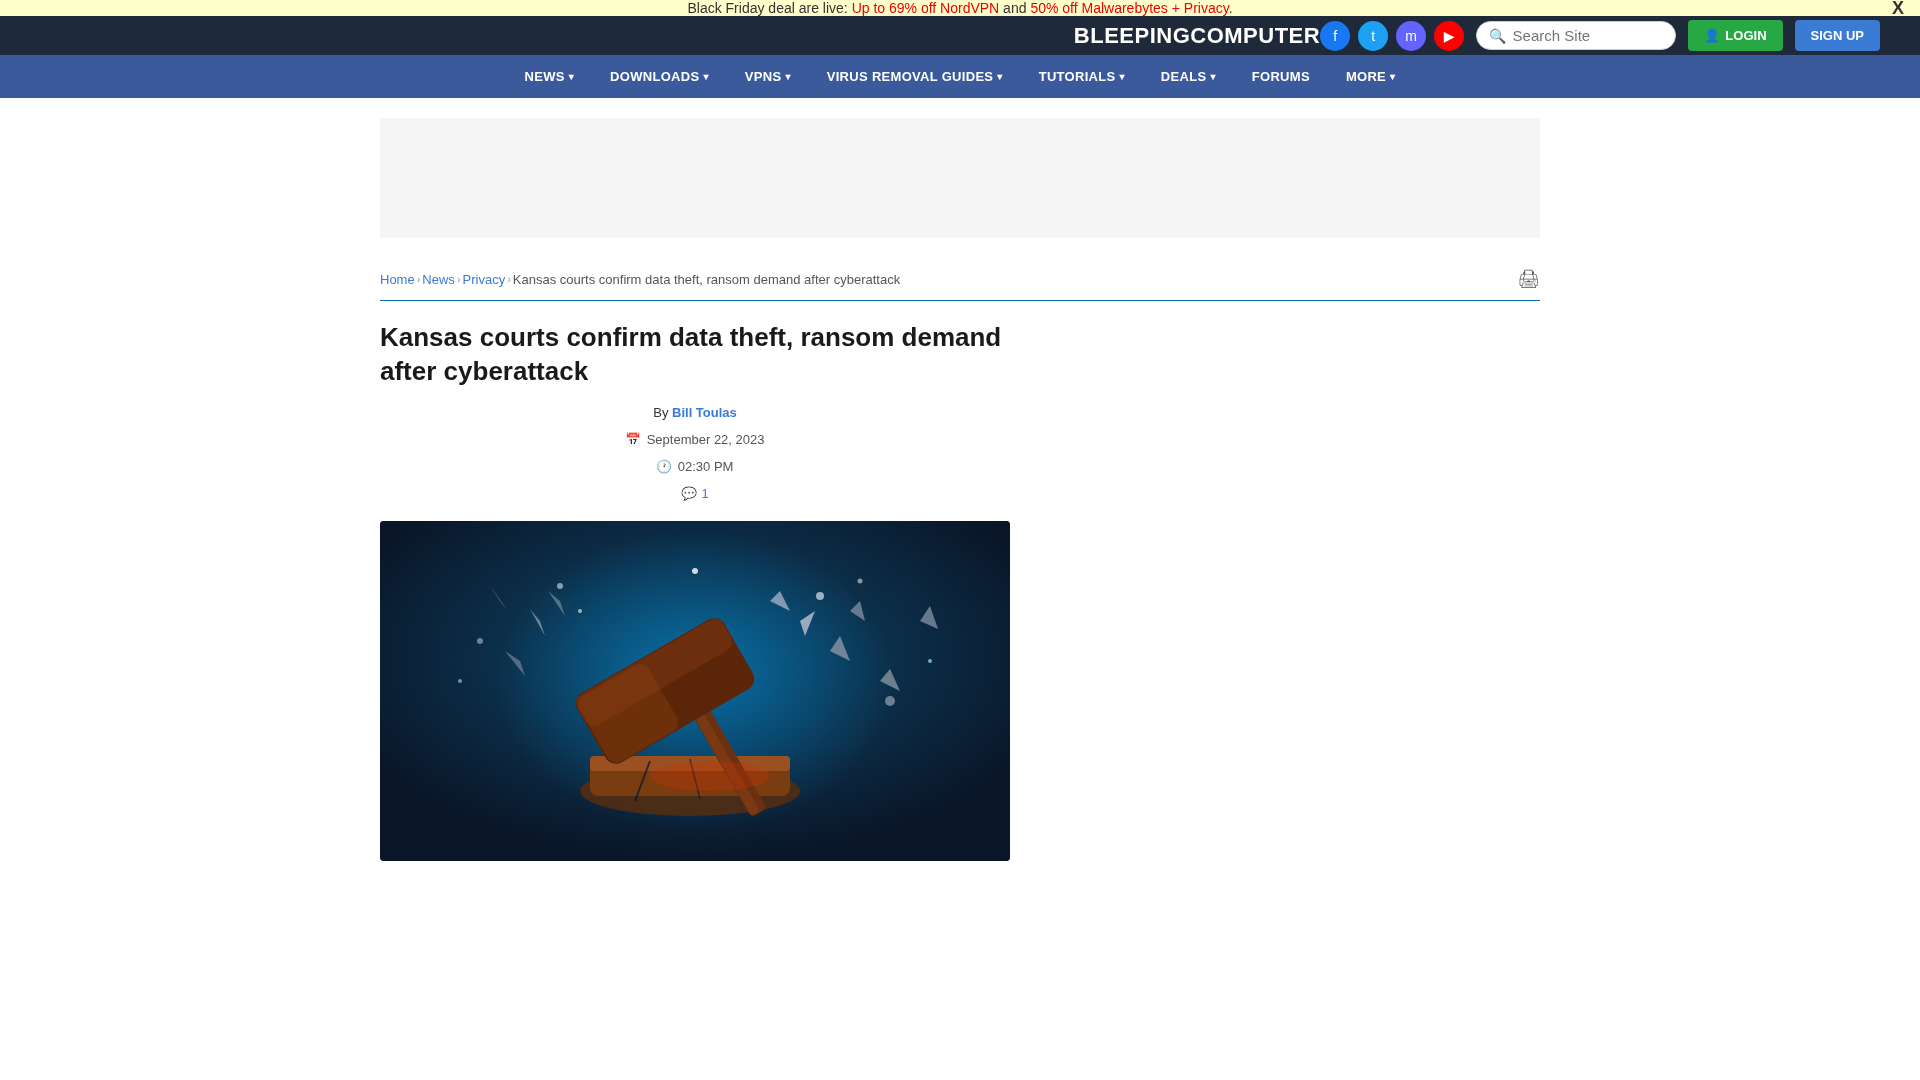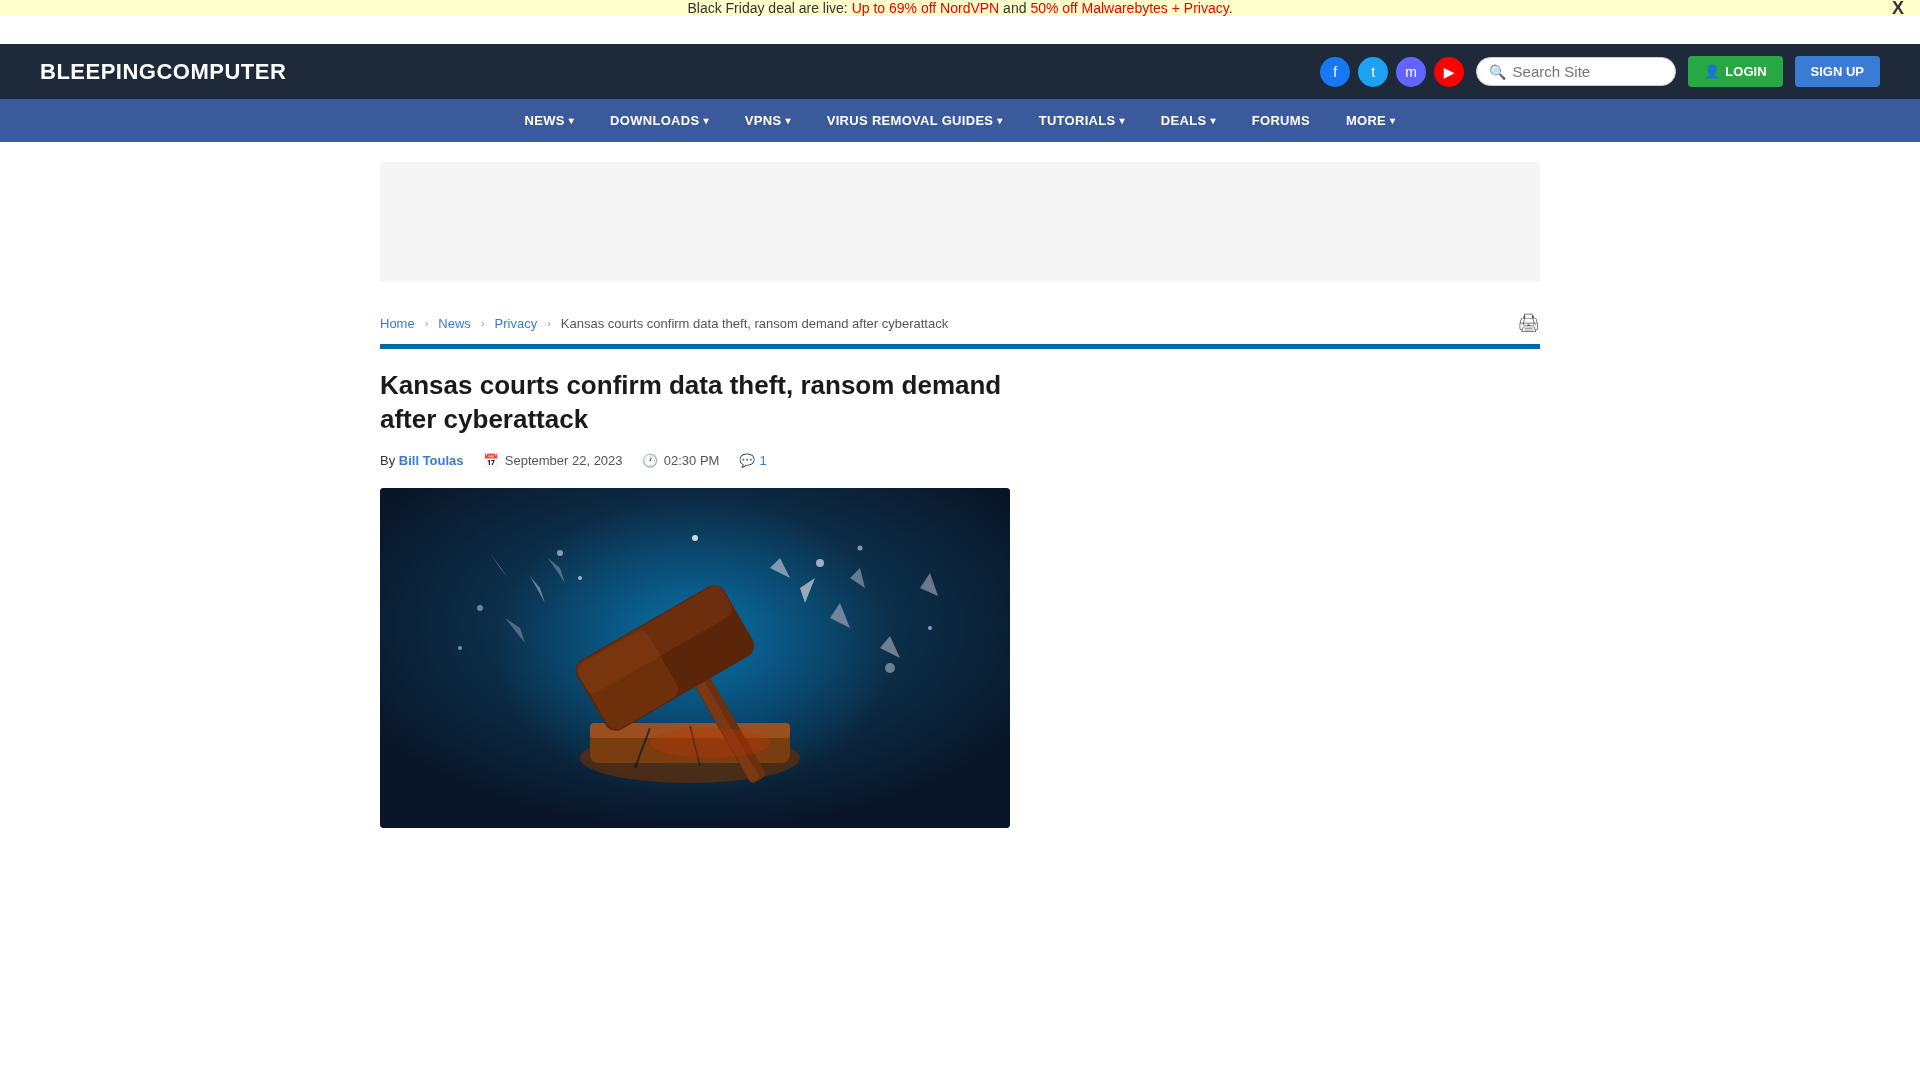--- a/index.html
+++ b/index.html
@@ -22,25 +22,24 @@
       transform: translateY(-50%);
       cursor: pointer;
       font-size: 18px;
       font-weight: bold;
       color: #333;
     }
 
     
     #header {
       background: #1e2a3a;
-      padding: 12px 40px;
-      display: flex;
-      align-items: center;
-      justify-content: space-between;
-      margin-top: 28px;
+      padding: 4px 40px;
+      display: flex;
+      align-items: center;
+      justify-content: flex-end;
     }
     #logo {
       color: #fff;
       font-size: 22px;
       font-weight: bold;
       letter-spacing: 0.5px;
       text-decoration: none;
     }
     #logo span.bold { font-weight: 900; }
     #header-right {
@@ -146,24 +145,24 @@
     #ad-space {
       height: 120px;
       background: #f5f5f5;
       margin: 20px 0;
     }
 
     
     #breadcrumb {
       display: flex;
       align-items: center;
-      gap: 10px;
+      gap: 2px;
       font-size: 13px;
       padding: 10px 0;
-      border-bottom: 5px solid #0369a1;
+      border-bottom: 1px solid #0369a1;
       margin-bottom: 20px;
     }
     #breadcrumb a { color: #3a7bd5; text-decoration: none; }
     #breadcrumb .sep { color: #999; font-size: 11px; }
     #breadcrumb .current { color: #555; }
     #print-icon {
       margin-left: auto;
       cursor: pointer;
       color: #555;
       font-size: 18px;
@@ -173,24 +172,25 @@
     #article-title {
       font-size: 26px;
       font-weight: bold;
       color: #1a1a1a;
       margin-bottom: 16px;
       line-height: 1.3;
     }
     #article-meta {
       display: flex;
       align-items: center;
-      gap: 20px;
+      gap: 12px;
       font-size: 13px;
       color: #555;
       margin-bottom: 20px;
+      flex-direction: column;
     }
     #article-meta .author { color: #333; }
     #article-meta .author a { color: #3a7bd5; text-decoration: none; font-weight: bold; }
     #article-meta .meta-item {
       display: flex;
       align-items: center;
       gap: 5px;
     }
     .comment-count {
       display: flex;

